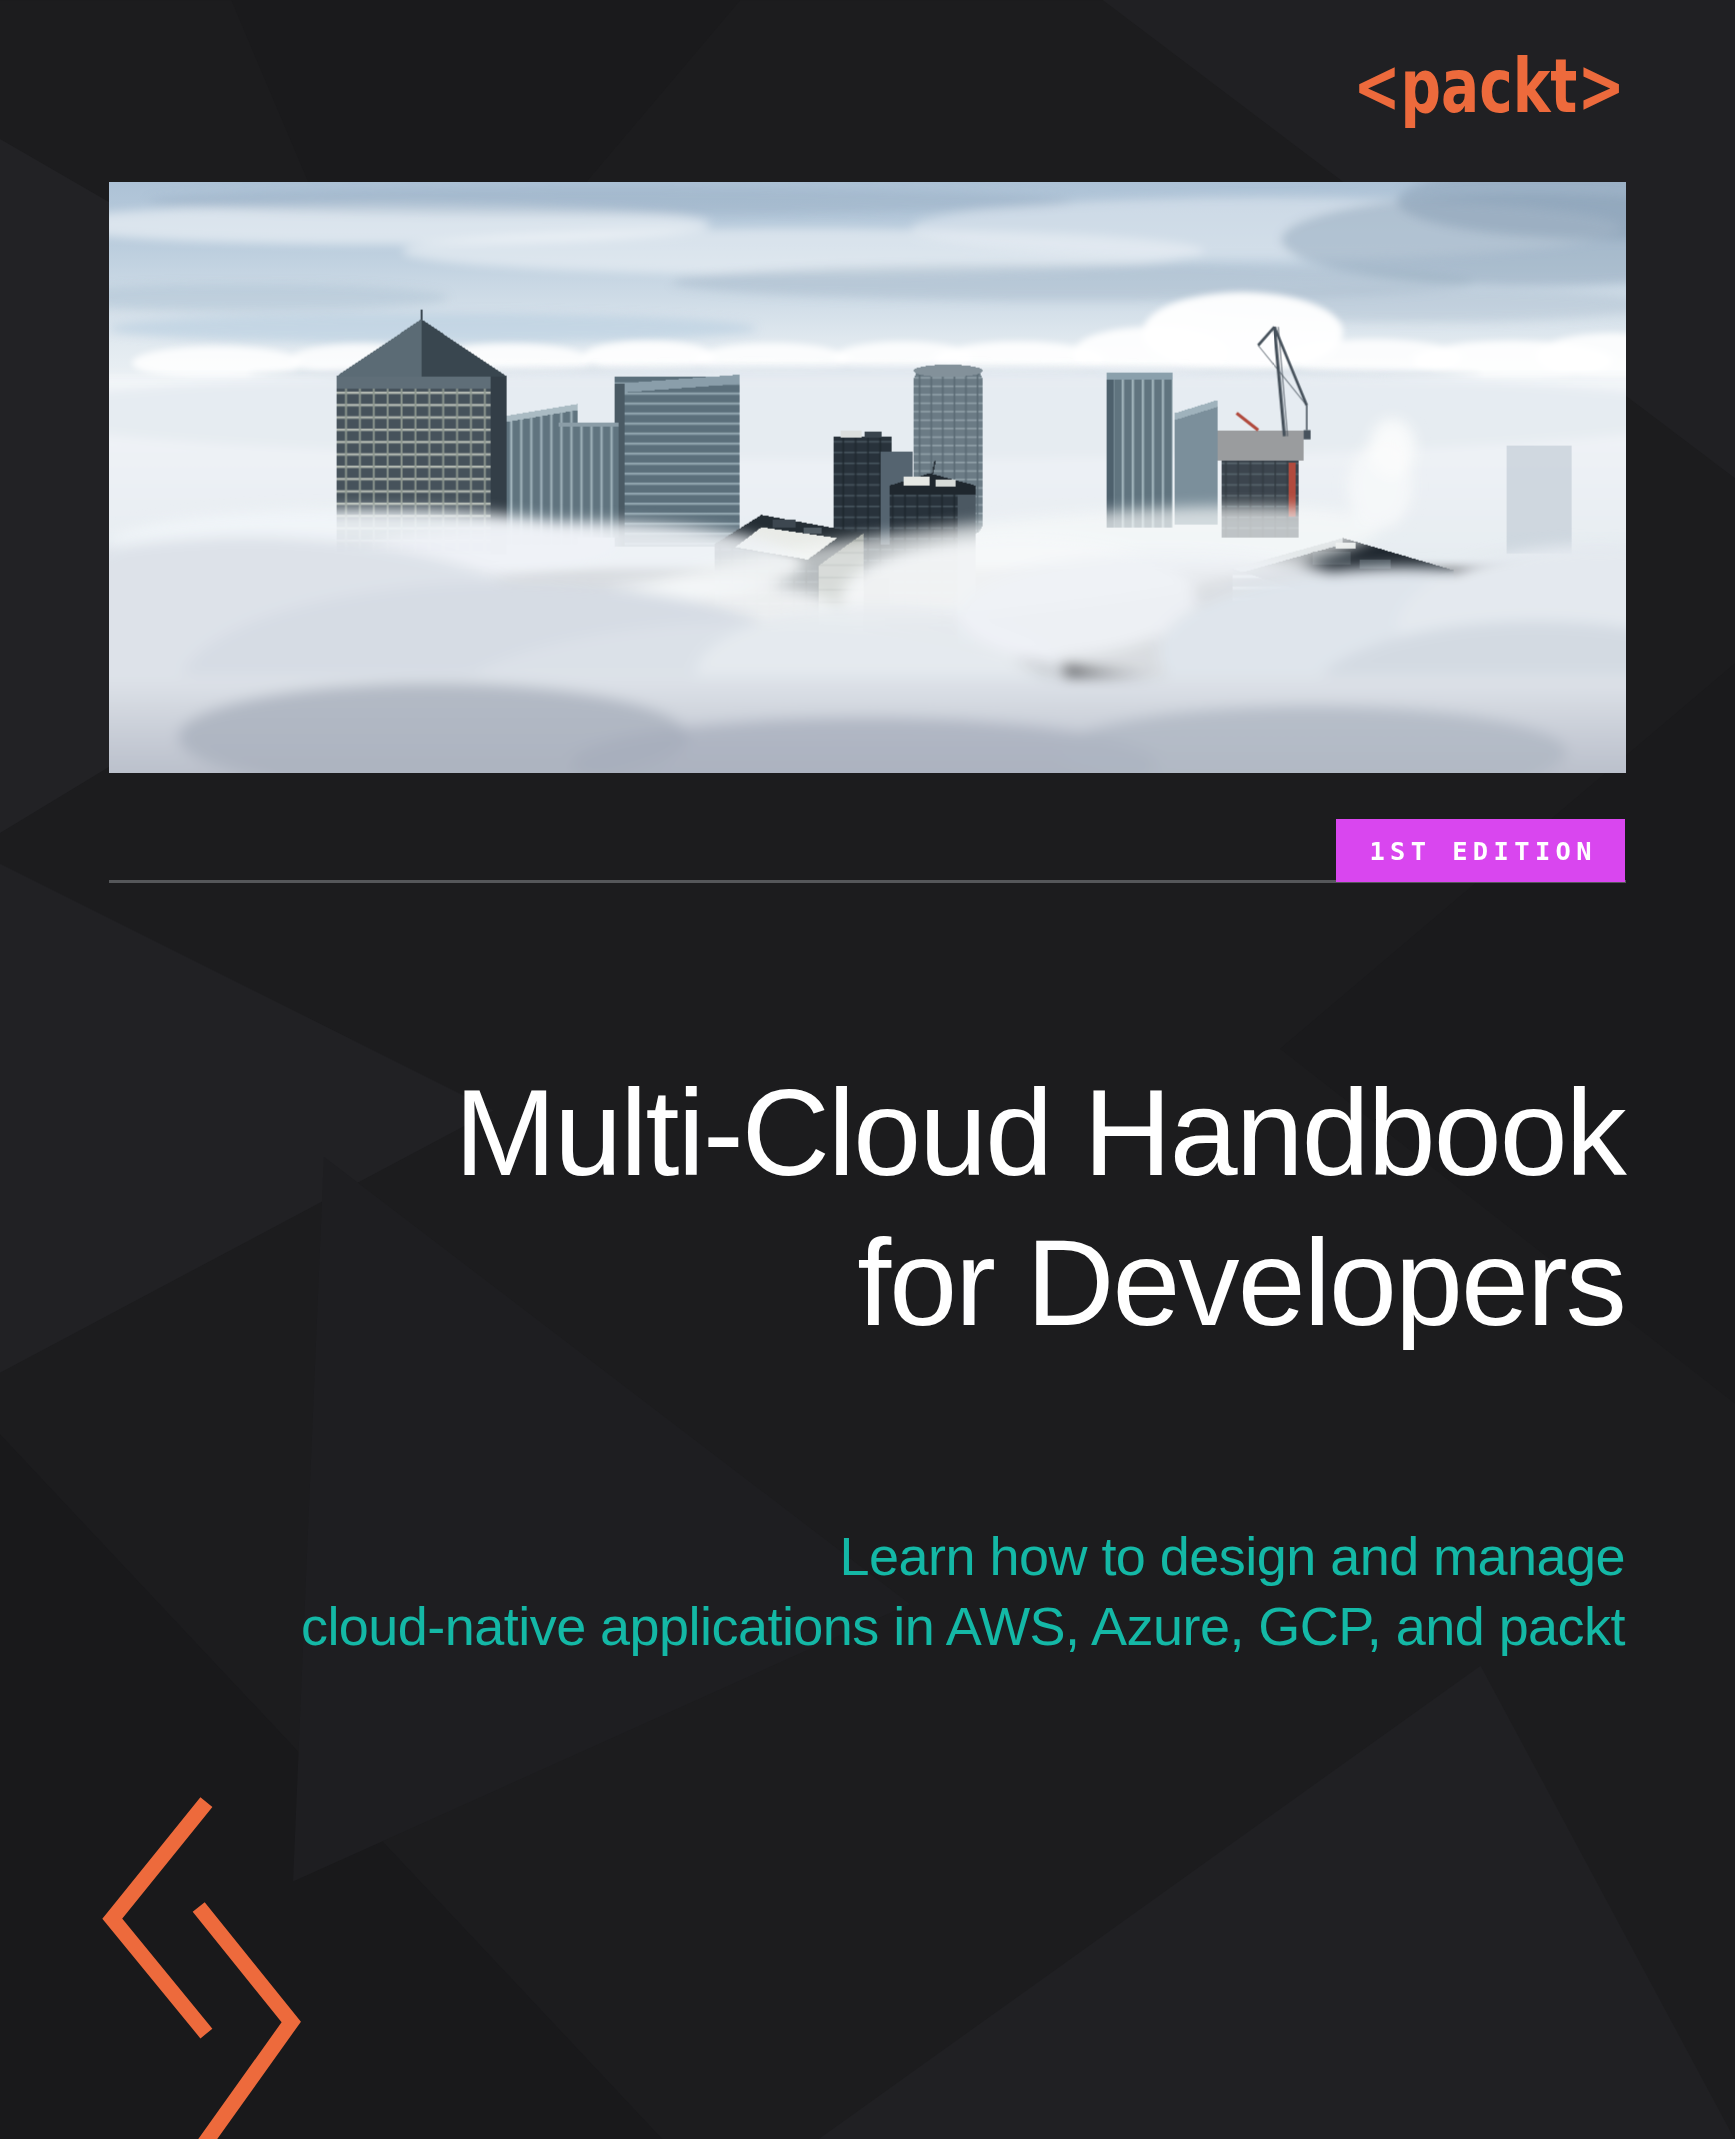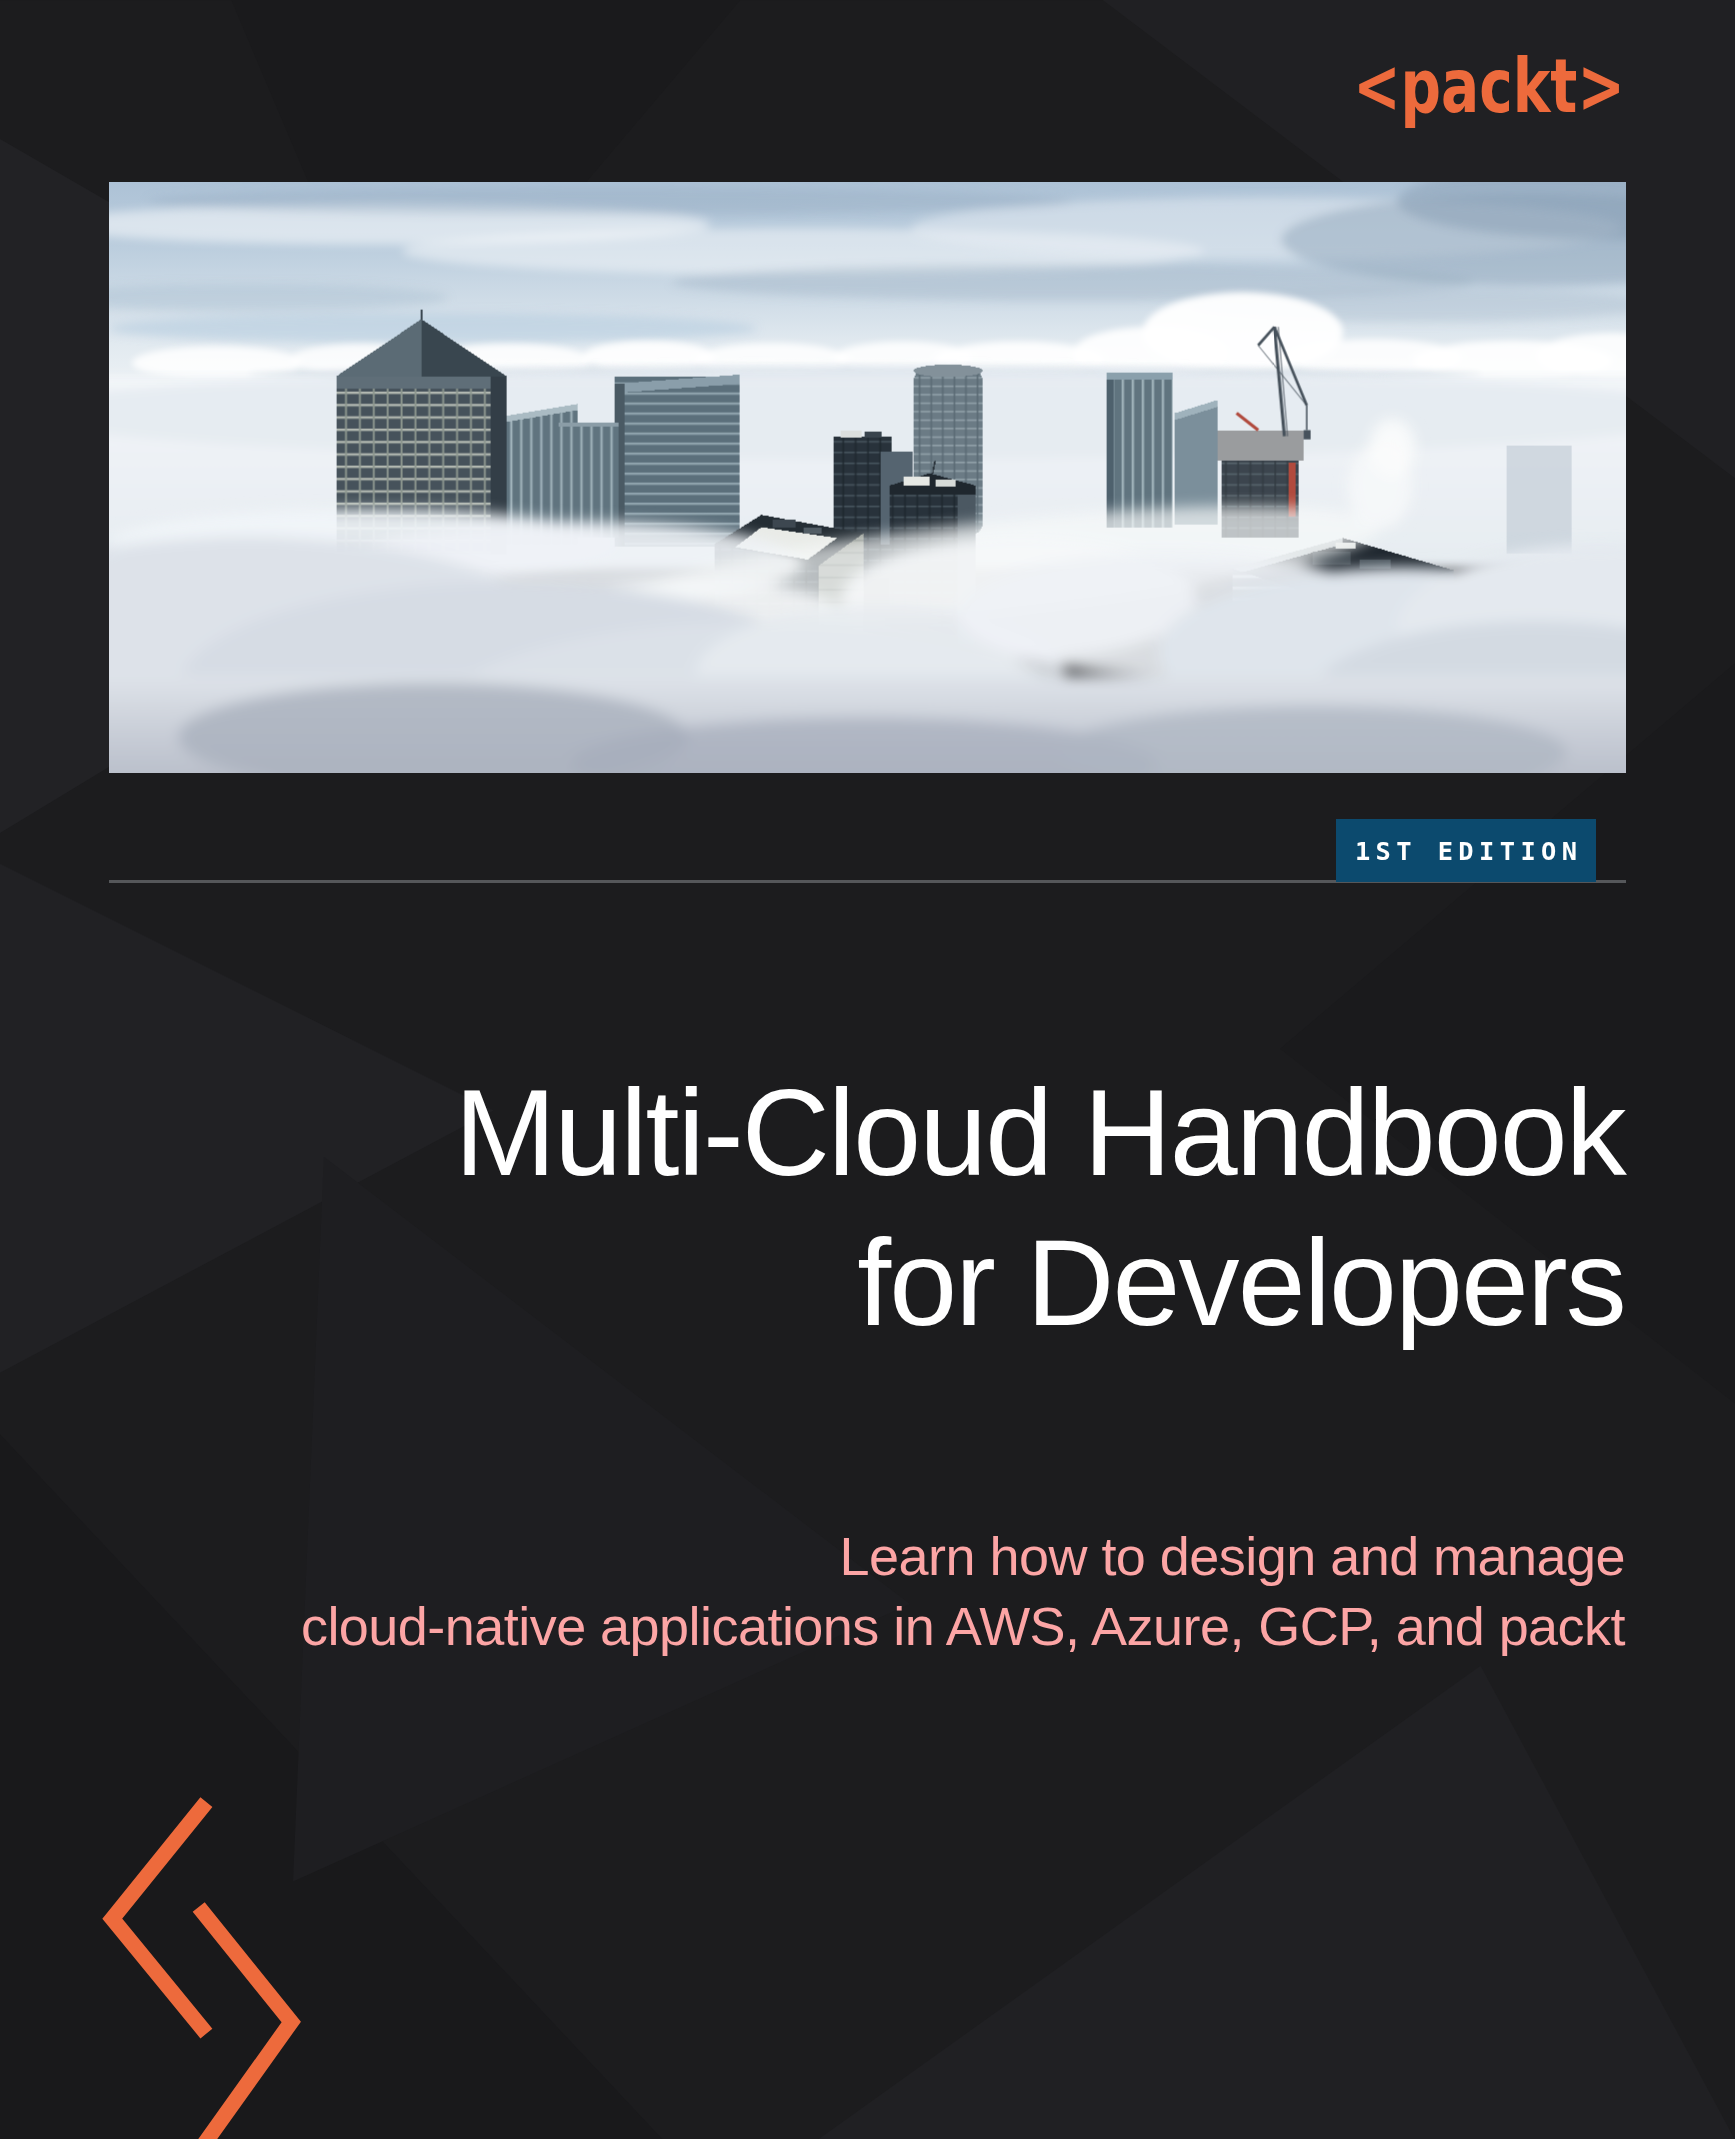--- a/index.html
+++ b/index.html
@@ -8,29 +8,29 @@
   .abs{position:absolute;}
   svg{display:block;}
 
   .packt-logo{left:1330px;top:46px;width:301px;height:89px;}
 
   .hero{left:109px;top:182px;width:1517px;height:591px;}
   .hero svg{width:100%;height:100%;}
 
   .divider{left:109px;top:880px;width:1517px;height:3.1px;background:#55575a;}
 
-  .badge{left:1336px;top:819px;width:260px;height:63px;background:#0c4a6e;
+  .badge{left:1336px;top:819px;width:289px;height:63px;background:#d946ef;
          display:flex;align-items:center;justify-content:center;}
   .badge span{font-family:"DejaVu Sans Mono",monospace;font-weight:700;font-size:25.4px;
               letter-spacing:5.4px;color:#ffffff;text-indent:5.4px;white-space:nowrap;}
 
   .title{right:110px;top:1058px;text-align:right;color:#ffffff;font-weight:400;
          font-size:122px;line-height:150px;letter-spacing:-0.015em;white-space:nowrap;}
 
-  .subtitle{right:110px;top:1521px;text-align:right;color:#fca5a5;font-weight:300;
+  .subtitle{right:110px;top:1521px;text-align:right;color:#14b8a6;font-weight:300;
             font-size:54px;line-height:70px;letter-spacing:-0.01em;white-space:nowrap;}
 
   .authors{left:407px;top:1971px;color:#ffffff;font-family:"DejaVu Sans Mono",monospace;
            font-weight:700;font-size:55px;white-space:nowrap;}
   .authors .sep{margin:0 31px;font-weight:400;}
 
   .shard{left:93px;top:1789px;width:216px;height:351px;}
 </style>
 </head>
 <body>

